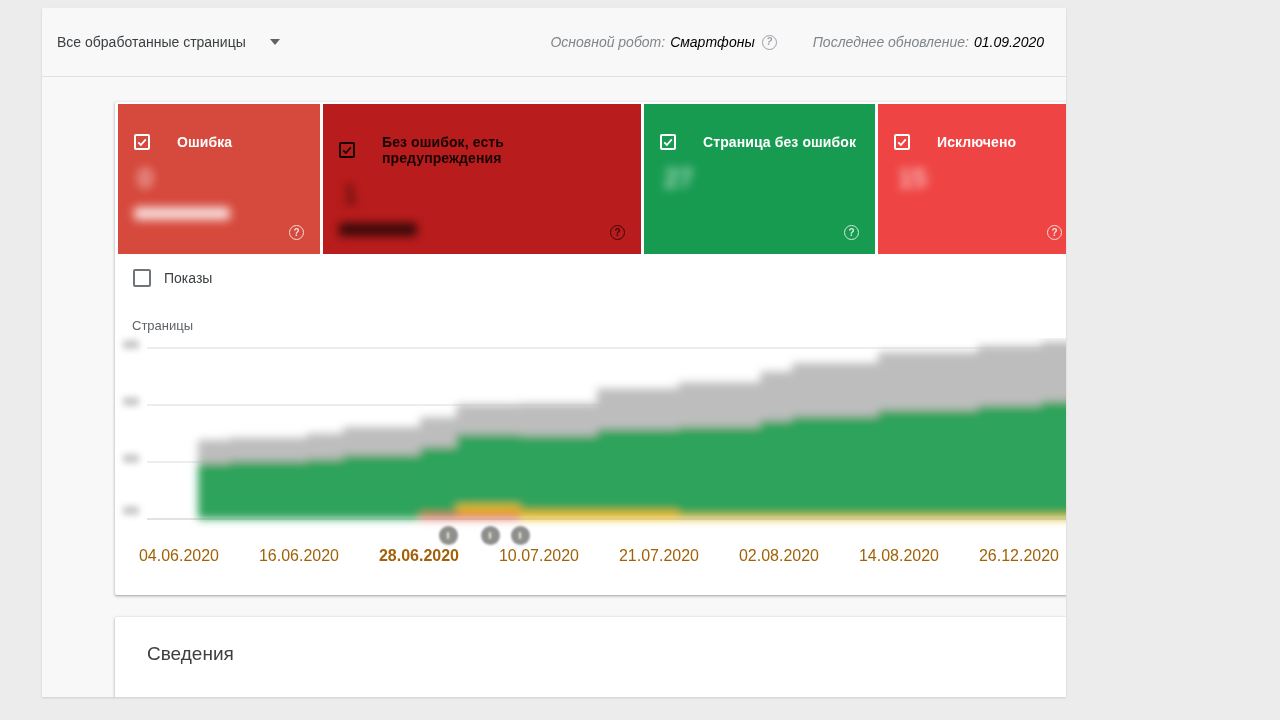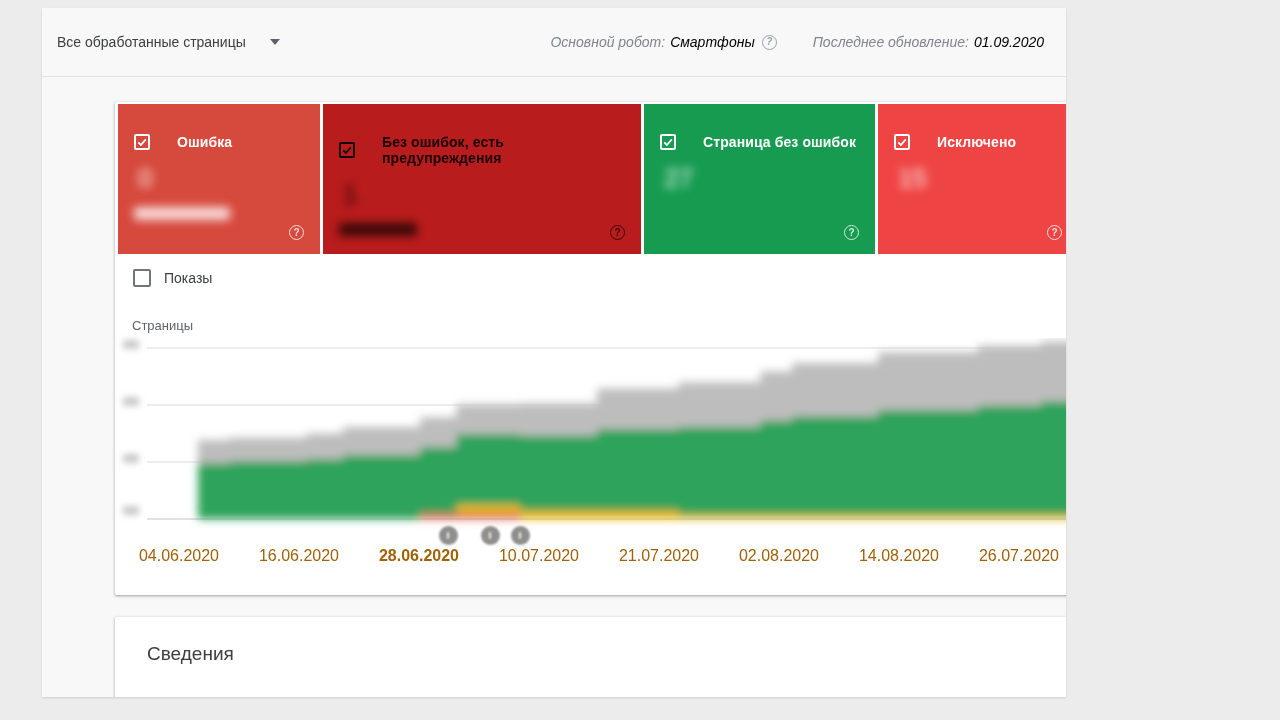--- a/index.html
+++ b/index.html
@@ -227,21 +227,21 @@
       </div>
 
     <div class="xlabels">
       <span style="left: 20px;">04.06.2020</span>
       <span style="left: 140px;">16.06.2020</span>
       <span style="left: 260px; font-weight: bold;">28.06.2020</span>
       <span style="left: 380px;">10.07.2020</span>
       <span style="left: 500px;">21.07.2020</span>
       <span style="left: 620px;">02.08.2020</span>
       <span style="left: 740px;">14.08.2020</span>
-      <span style="left: 860px;">26.07.2020</span>
+      <span style="left: 860px;">26.12.2020</span>
     </div>
   </div>
 
   <div class="wcard details-card">
     <div class="details-title">Сведения</div>
     <div class="filter-icon">
         <b></b>
         <b></b>
         <b></b>
       </div>

